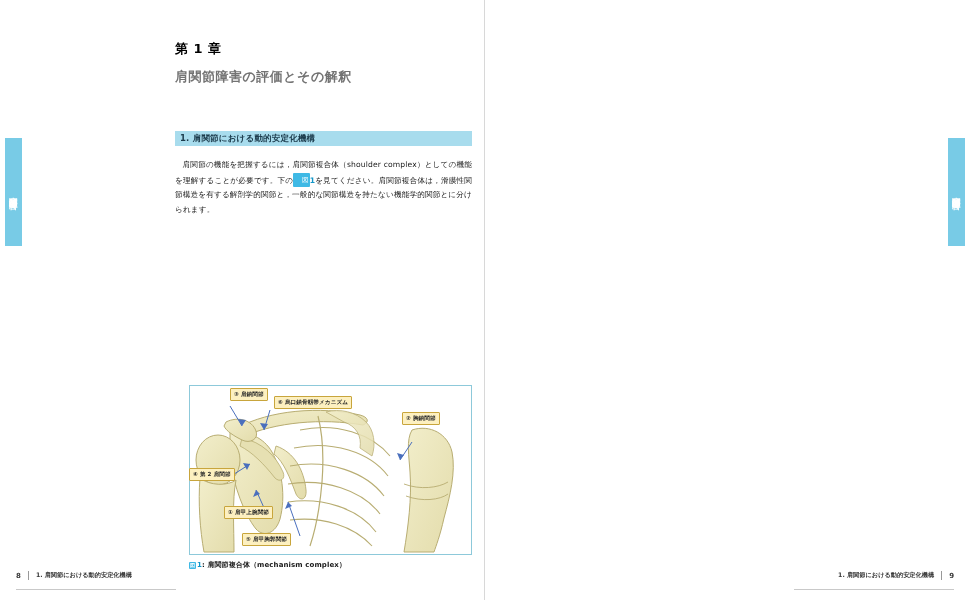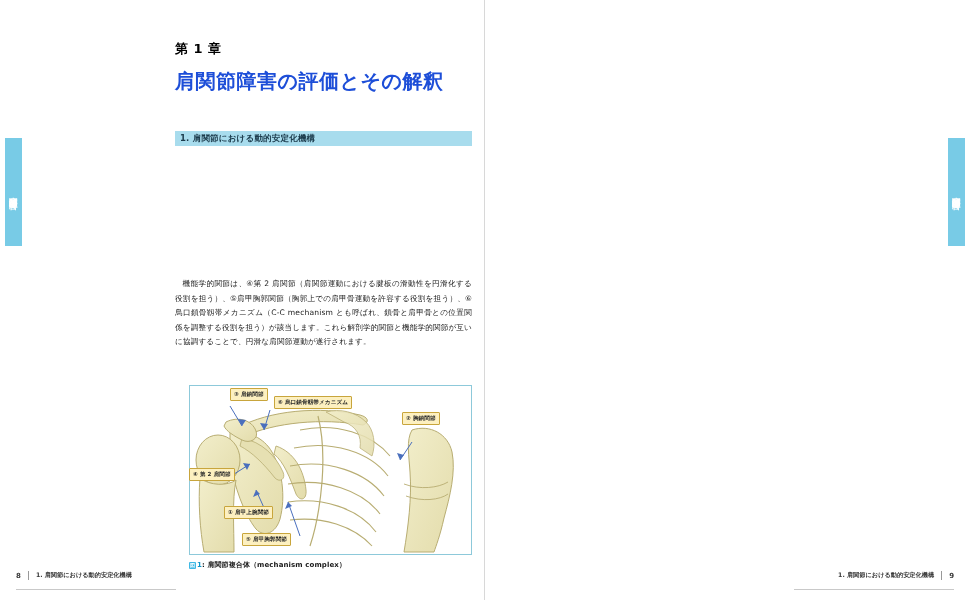--- a/index.html
+++ b/index.html
@@ -41,21 +41,21 @@
   .thumb-left  { left: 5px; }
   .thumb-right { right: 5px; }
 
   
   .chapter-no {
     position: absolute; left: 175px; top: 40px;
     font-size: 13px; font-weight: bold; color: #000; letter-spacing: .5px;
   }
   .chapter-title {
     position: absolute; left: 175px; top: 68px;
-    font-size: 20px; font-weight: bold; color: #1d4ed8; letter-spacing: .5px;
+    font-size: 13px; font-weight: bold; color: #737373; letter-spacing: .5px;
   }
   .section-bar {
     position: absolute; left: 175px; top: 131px;
     width: 297px; height: 15px;
     background: #a8dced;
     color: #1b3a4b;
     font-size: 8.5px; font-weight: bold;
     display: flex; align-items: center;
     padding-left: 5px;
     letter-spacing: .2px;
@@ -143,23 +143,25 @@
   <div class="page page-left">
 
     <div class="thumb-tab thumb-left">肩関節障害</div>
 
     <div class="chapter-no">第 1 章</div>
 
     <div class="chapter-title">肩関節障害の評価とその解釈</div>
 
     <div class="section-bar">1. 肩関節における動的安定化機構</div>
 
-
-
-    <div class="para indent" style="left:175px; top:277px; width:297px;">機能学的関節は、④第 2 肩関節（肩関節運動における腱板の滑動性を円滑化する役割を担う）、⑤肩甲胸郭関節（胸郭上での肩甲骨運動を許容する役割を担う）、⑥烏口鎖骨靱帯メカニズム（C-C mechanism とも呼ばれ、鎖骨と肩甲骨との位置関係を調整する役割を担う）が該当します。これら解剖学的関節と機能学的関節が互いに協調することで、円滑な肩関節運動が遂行されます。</div>
+    <div class="para indent" style="left:175px; top:158px; width:297px;">
+      <span>肩関節の機能を把握するには，肩関節複合体（shoulder complex）としての機能を理解することが必要です。下の</span><span class="ref-chip">図</span><span class="ref-num">1</span><span>を見てください。肩関節複合体は，滑膜性関節構造を有する解剖学的関節と，一般的な関節構造を持たない機能学的関節とに分けられます。</span>
+    </div>
+
+
 
     <div class="fig-box" id="fig1-frame">
       <svg width="281" height="168" viewBox="0 0 281 168">
         <defs>
           <linearGradient id="boneg" x1="0" y1="0" x2="1" y2="1">
             <stop offset="0%" stop-color="#f2eecb"></stop>
             <stop offset="100%" stop-color="#e3dcab"></stop>
           </linearGradient>
         </defs>
 

